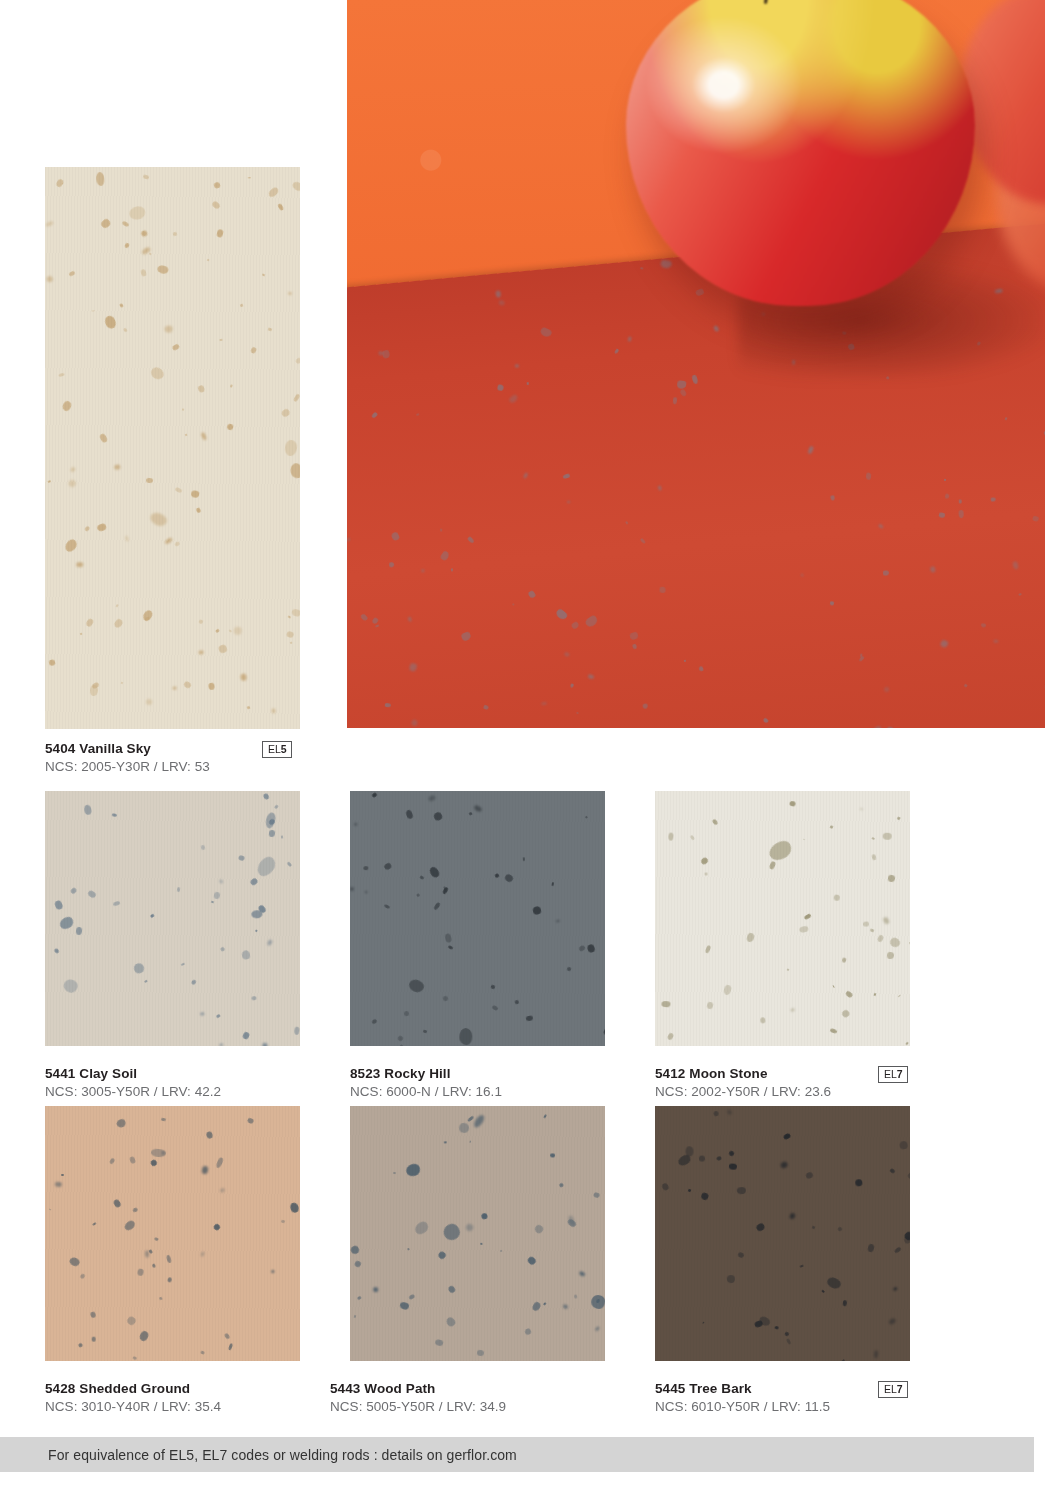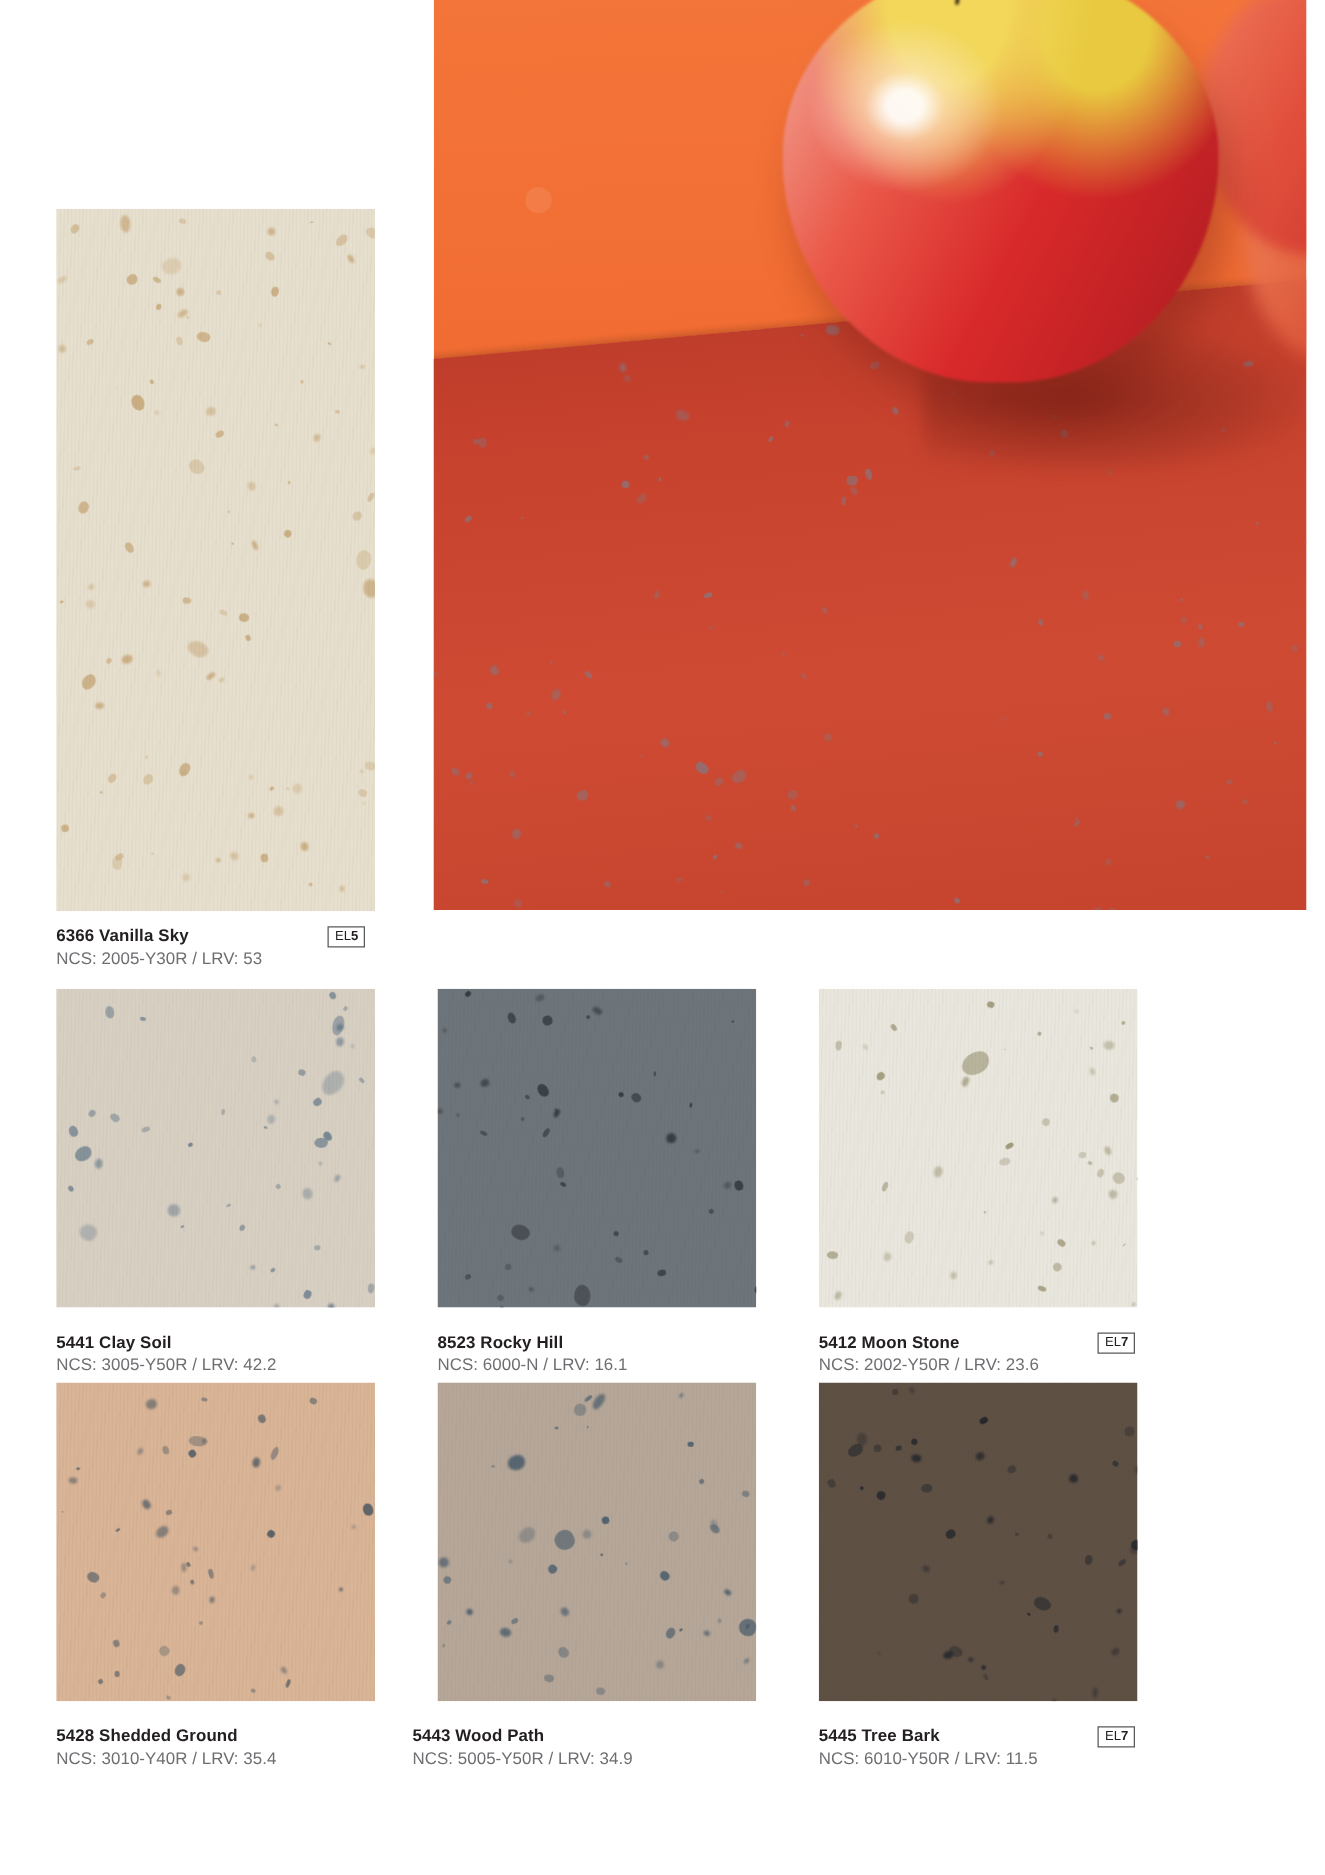--- a/index.html
+++ b/index.html
@@ -428,21 +428,21 @@
           <span style="left: 39.33%; top: 80.03%; width: 4.9px; height: 3.1px; background: rgb(200, 171, 126); opacity: 0.89; transform: rotate(164deg); filter: blur(0.71px);"></span>
           <span style="left: 59.54%; top: 60.75%; width: 3.5px; height: 4.7px; background: rgb(200, 171, 126); opacity: 0.89; transform: rotate(158deg); filter: blur(0.48px);"></span>
           <span style="left: 27.38%; top: 80.48%; width: 6.9px; height: 8.8px; background: rgb(200, 171, 126); opacity: 0.51; transform: rotate(33deg); filter: blur(0.51px);"></span>
           <span style="left: 97.08%; top: 78.49%; width: 6.5px; height: 9.1px; background: rgb(200, 171, 126); opacity: 0.38; transform: rotate(102deg); filter: blur(0.21px);"></span>
           <span style="left: 20.75%; top: 63.41%; width: 7.2px; height: 9.3px; background: rgb(200, 171, 126); opacity: 0.89; transform: rotate(69deg); filter: blur(0.68px);"></span>
           <span style="left: 80.62%; top: 32.13%; width: 5.7px; height: 4.5px; background: rgb(200, 171, 126); opacity: 0.7; transform: rotate(115deg); filter: blur(0.74px);"></span>
         </div>
         <div class="swatch-grain"></div>
       </div>
       <div class="label" style="left: 45px; top: 740px; width: 265px;">
-        <div class="label-name">6366 Vanilla Sky</div>
+        <div class="label-name">5404 Vanilla Sky</div>
         <div class="label-spec">NCS: 2005-Y30R / LRV: 53</div>
         <div class="el-badge" style="left: 217px;">EL<b>5</b></div>
       </div>
       <div class="swatch" style="left: 45px; top: 791px; width: 255px; height: 255px;">
         <div class="swatch-base" style="background: rgb(215, 207, 194);"></div>
         <div class="swatch-specks">
           <span style="left: 84.92%; top: 98.79%; width: 5.6px; height: 5.3px; background: rgb(107, 125, 140); opacity: 0.83; transform: rotate(91deg); filter: blur(0.81px);"></span>
           <span style="left: 61.12%; top: 86.85%; width: 2.9px; height: 3.7px; background: rgb(107, 125, 140); opacity: 0.7; transform: rotate(74deg); filter: blur(0.89px);"></span>
           <span style="left: 81.02%; top: 80.38%; width: 4.2px; height: 4.7px; background: rgb(107, 125, 140); opacity: 0.47; transform: rotate(81deg); filter: blur(0.21px);"></span>
           <span style="left: 11.99%; top: 53.25%; width: 6.4px; height: 8.3px; background: rgb(107, 125, 140); opacity: 0.66; transform: rotate(6deg); filter: blur(0.69px);"></span>
@@ -754,14 +754,17 @@
         </div>
         <div class="swatch-grain"></div>
       </div>
       <div class="label" style="left: 655px; top: 1380px; width: 265px;">
         <div class="label-name">5445 Tree Bark</div>
         <div class="label-spec">NCS: 6010-Y50R / LRV: 11.5</div>
         <div class="el-badge" style="left: 223px;">EL<b>7</b></div>
       </div>
     </div>
 
+  <div class="footer-bar">
+    <div class="footer-text">For equivalence of EL5, EL7 codes or welding rods : details on gerflor.com</div>
+  </div>
 
 </div>
 
 </body></html>

